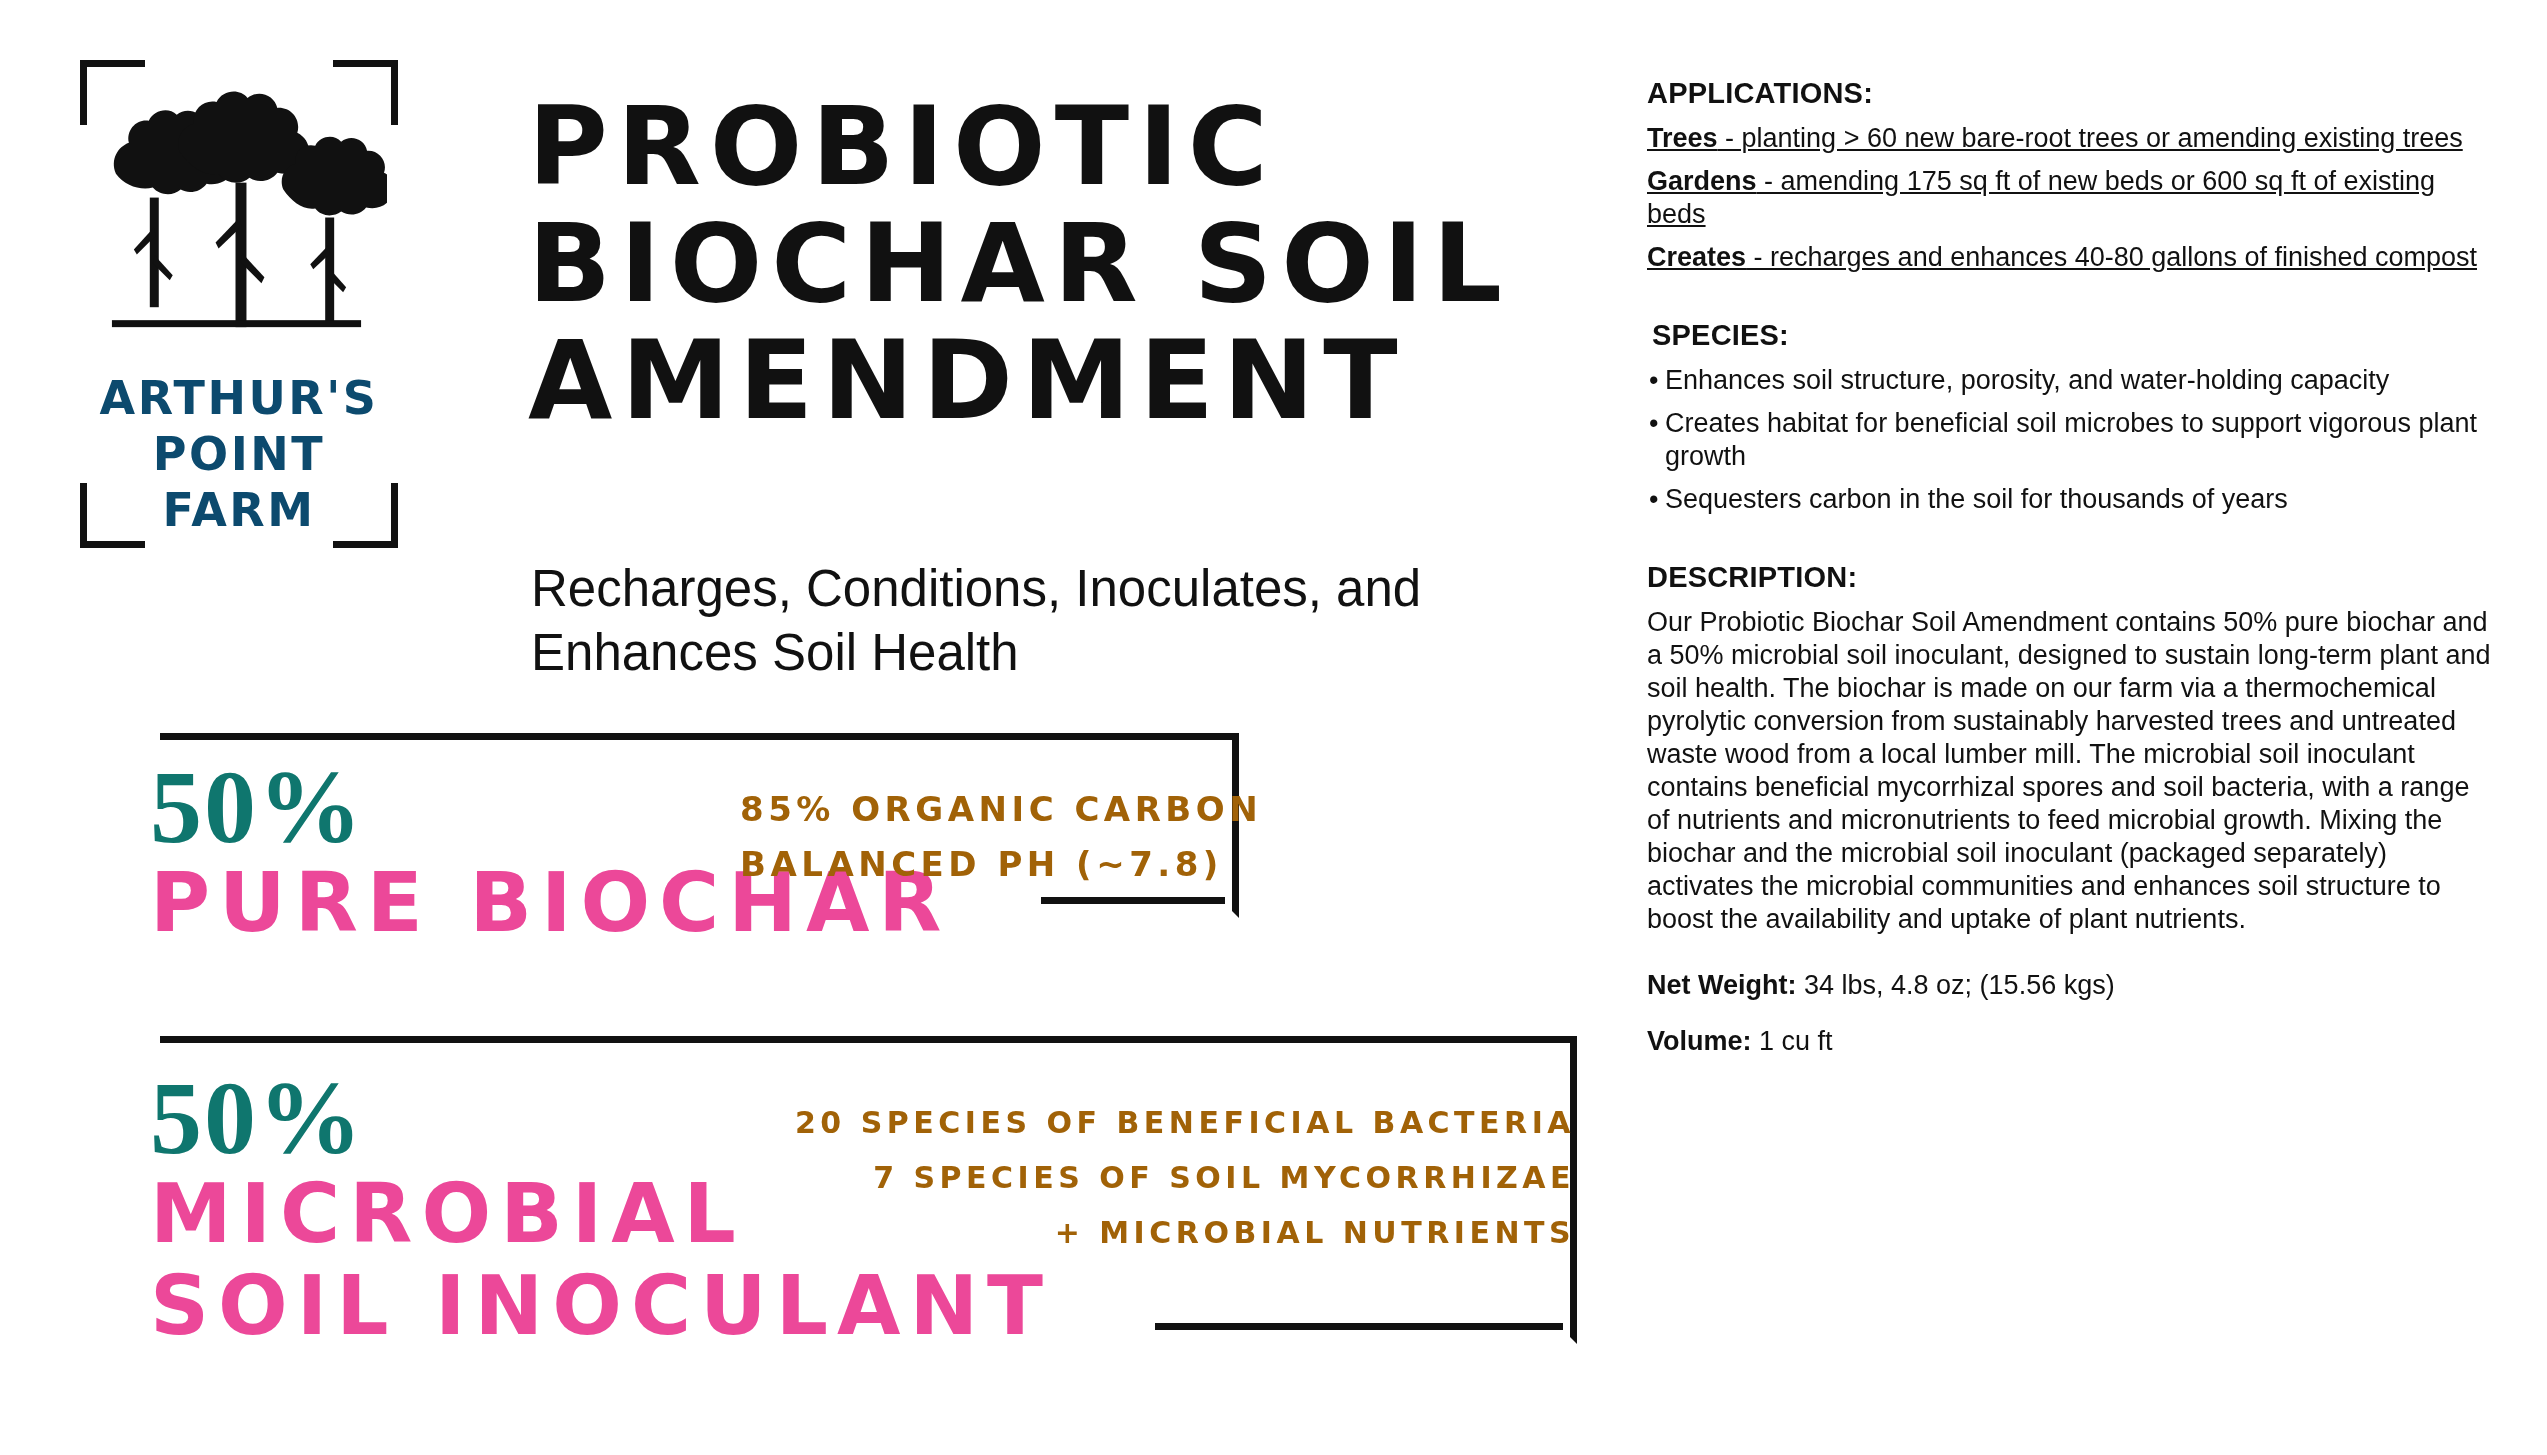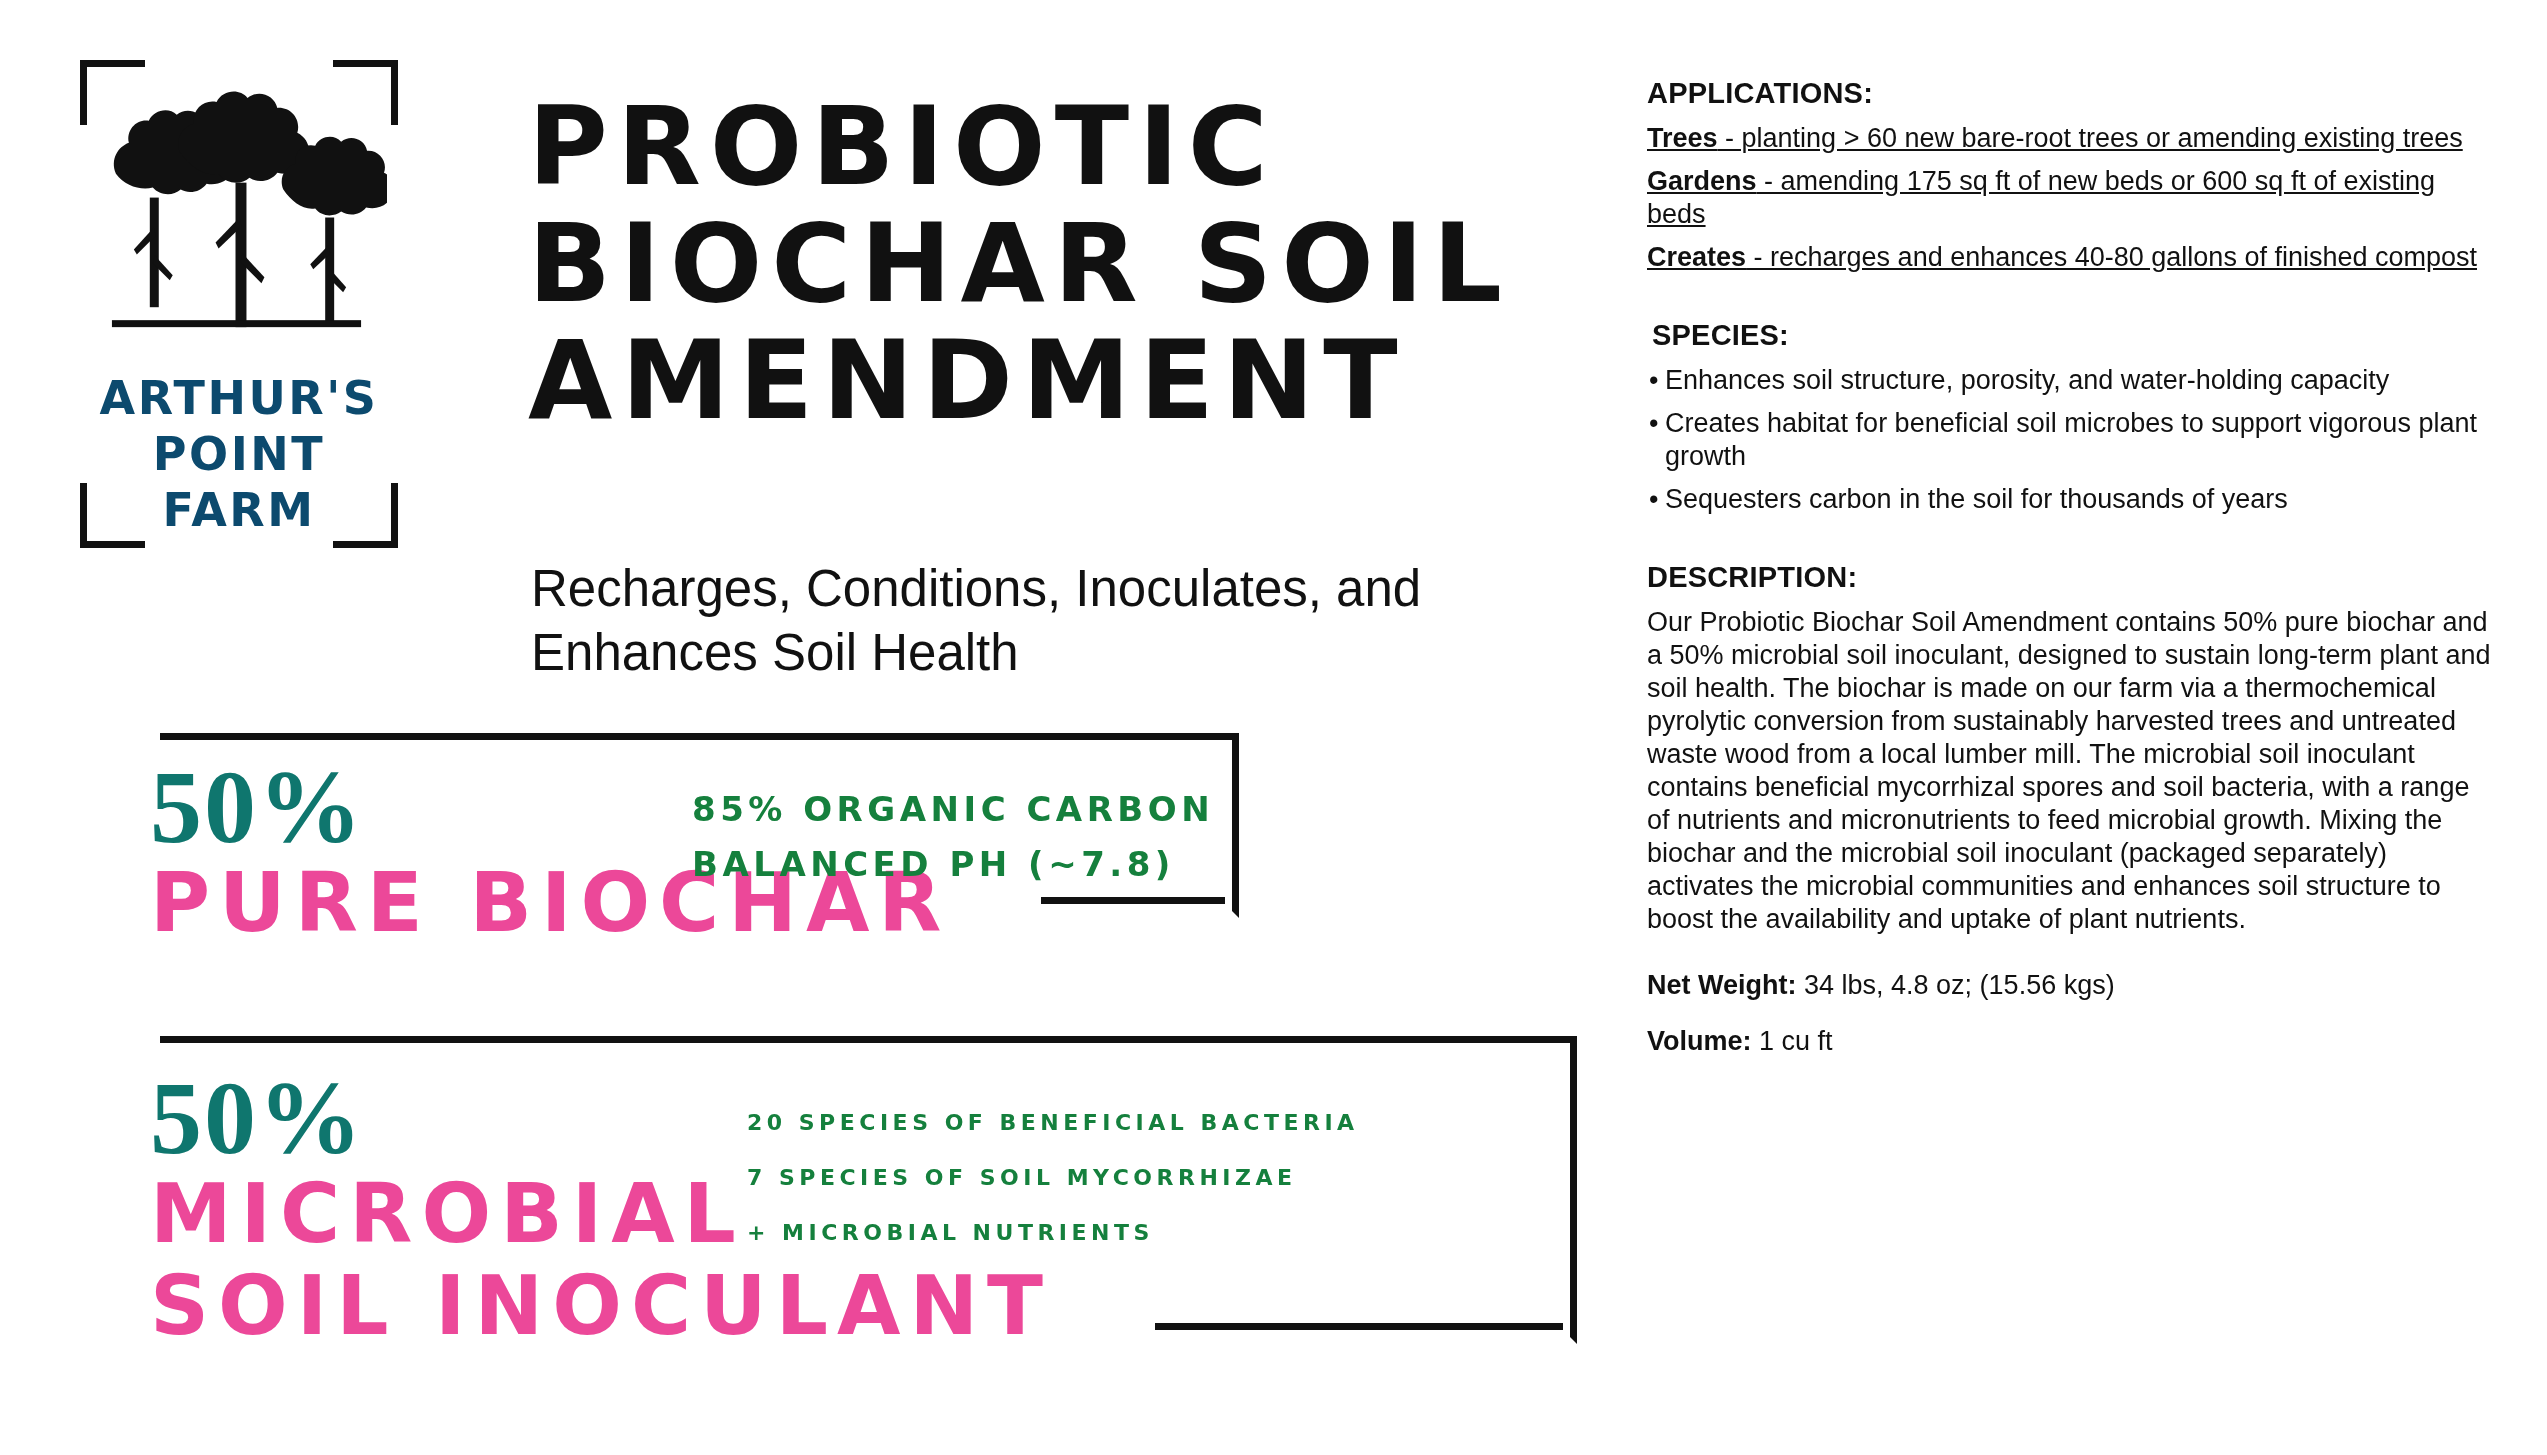--- a/index.html
+++ b/index.html
@@ -194,25 +194,26 @@
   }
   .claim-2 .claim-left { top: 38px; }
 
   .claim-specs {
     position: absolute;
     font-family: "DejaVu Sans", sans-serif;
     font-weight: 700;
     font-size: 34px;
     line-height: 55px;
     letter-spacing: 4.5px;
-    color: #15803d;
+    color: #a16207;
     white-space: nowrap;
+    margin-left: 48px;
   }
   .claim-1 .claim-specs { left: 542px; top: 55px; }
-  .claim-2 .claim-specs { left: 597px; top: 65px; font-size: 22px; line-height: 55px; }
+  .claim-2 .claim-specs { left: 597px; top: 65px; font-size: 30px; line-height: 55px; text-align: right; }
 
   
   .right-col {
     position: absolute;
     left: 1647px;
     top: 74px;
     width: 851px;
     font-family: "Liberation Sans", sans-serif;
     color: #111;
   }

